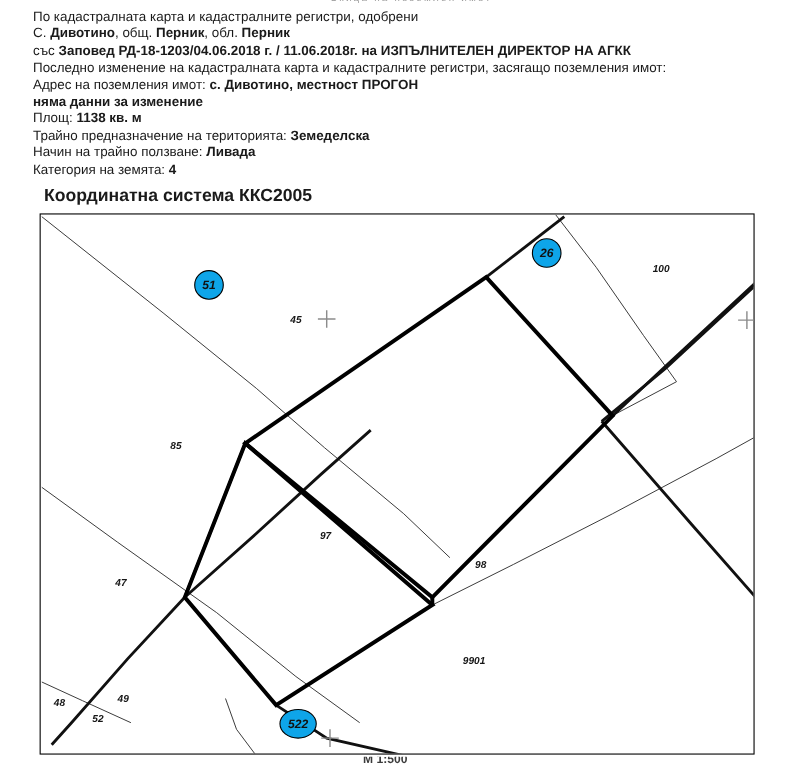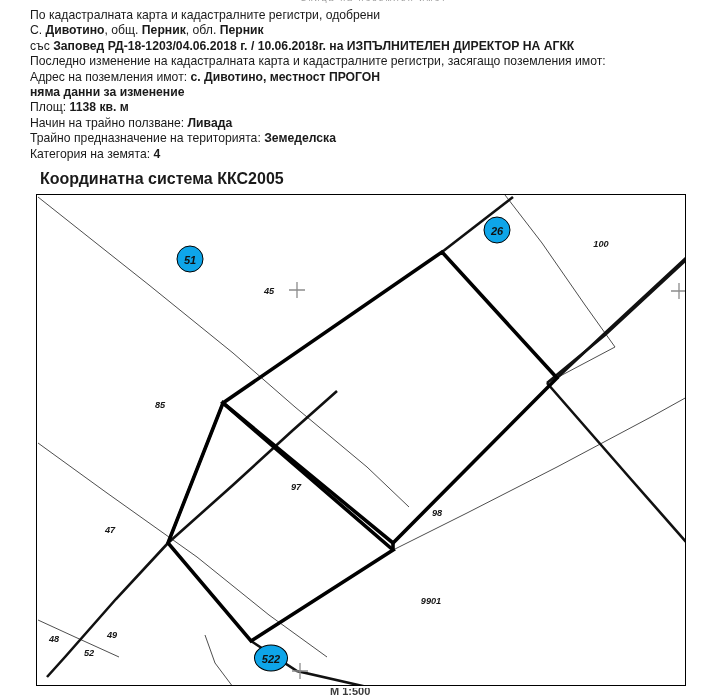--- a/index.html
+++ b/index.html
@@ -146,41 +146,41 @@
 
 <div class="header">
 
   <div class="line">По кадастралната карта и кадастралните регистри, одобрени</div>
 
   <div class="line">
     <span>С. </span><span class="b">Дивотино</span><span>, общ. </span><span class="b">Перник</span><span>, обл. </span><span class="b">Перник</span>
   </div>
 
   <div class="line">
-    <span>със </span><span class="b">Заповед РД-18-1203/04.06.2018 г. / 10.06.2018г. на ИЗПЪЛНИТЕЛЕН ДИРЕКТОР НА АГКК</span>
+    <span>със </span><span class="b">Заповед РД-18-1203/04.06.2018 г. / 11.06.2018г. на ИЗПЪЛНИТЕЛЕН ДИРЕКТОР НА АГКК</span>
   </div>
 
   <div class="line wrap">Последно изменение на кадастралната карта и кадастралните регистри, засягащо поземления имот:</div>
 
   <div class="line">
     <span>Адрес на поземления имот: </span><span class="b">с. Дивотино, местност ПРОГОН</span>
   </div>
 
   <div class="line b">няма данни за изменение</div>
 
   <div class="line">
     <span>Площ: </span><span class="b">1138 кв. м</span>
   </div>
 
   <div class="line">
+    <span>Трайно предназначение на територията: </span><span class="b">Земеделска</span>
+  </div>
+
+  <div class="line">
     <span>Начин на трайно ползване: </span><span class="b">Ливада</span>
-  </div>
-
-  <div class="line">
-    <span>Трайно предназначение на територията: </span><span class="b">Земеделска</span>
   </div>
 
   <div class="line">
     <span>Категория на земята: </span><span class="b">4</span>
   </div>
 
 </div>
 
 <div class="coord-caption">Координатна система ККС2005</div>
 

